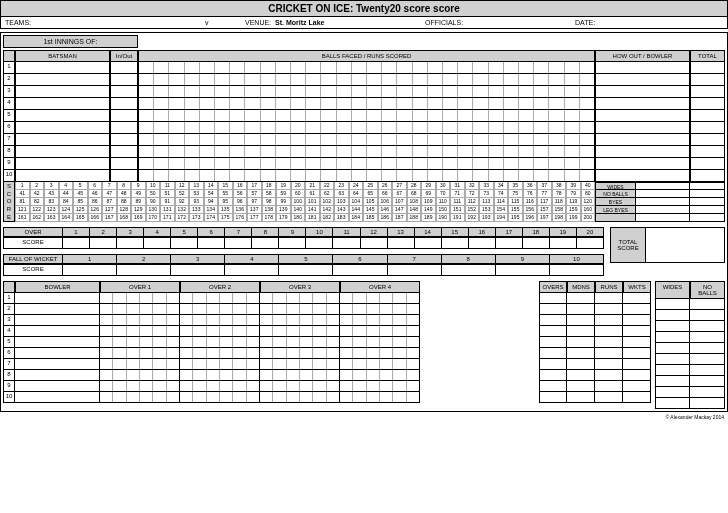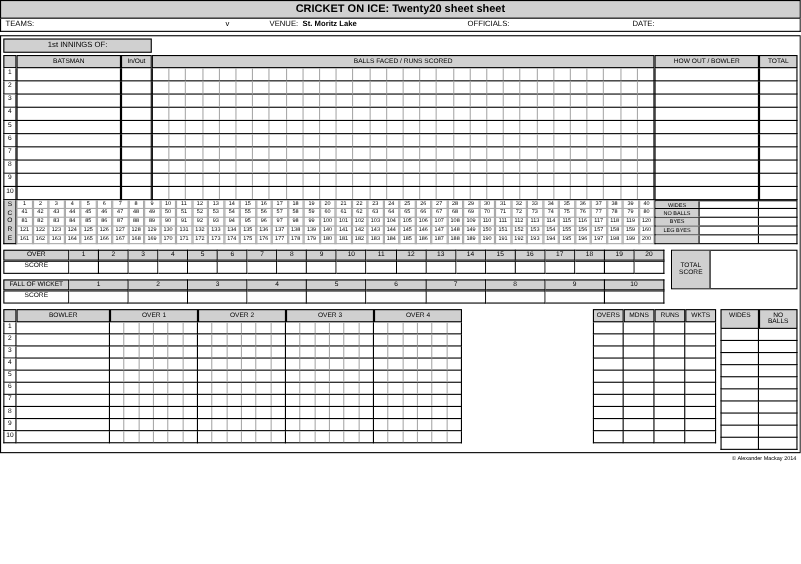--- a/index.html
+++ b/index.html
@@ -55,21 +55,21 @@
 .bowl-name { width: 85px; }
 .bowl-over { width: 80px; display: flex; }
 .bowl-over > div { flex: 1; border-right: 1px solid #aaa; }
 .bowl-over > div:last-child { border-right: none; }
 .st-cell { width: 28px; }
 .credit { text-align: right; font-size: 5px; padding: 2px 4px; }
 </style>
 </head>
 <body>
 
-<div class="title-bar">CRICKET ON ICE: Twenty20 sheet sheet</div>
+<div class="title-bar">CRICKET ON ICE: Twenty20 score score</div>
 <div class="meta-row">
   <div class="meta-cell" style="width:200px">
       <span>TEAMS:</span>
     </div>
   <div class="meta-cell" style="width:40px">
       <span>v</span>
     </div>
   <div class="meta-cell" style="width:180px">
       <span>VENUE:</span> 
       <b>St. Moritz Lake</b>

